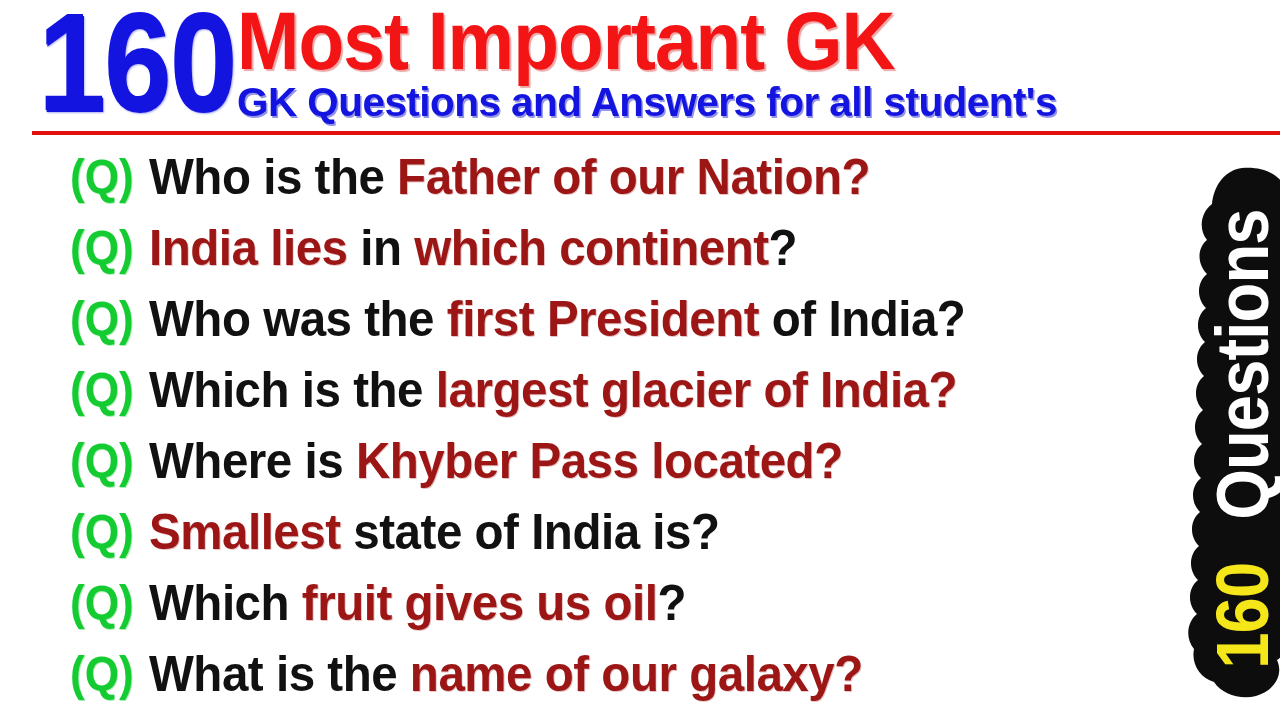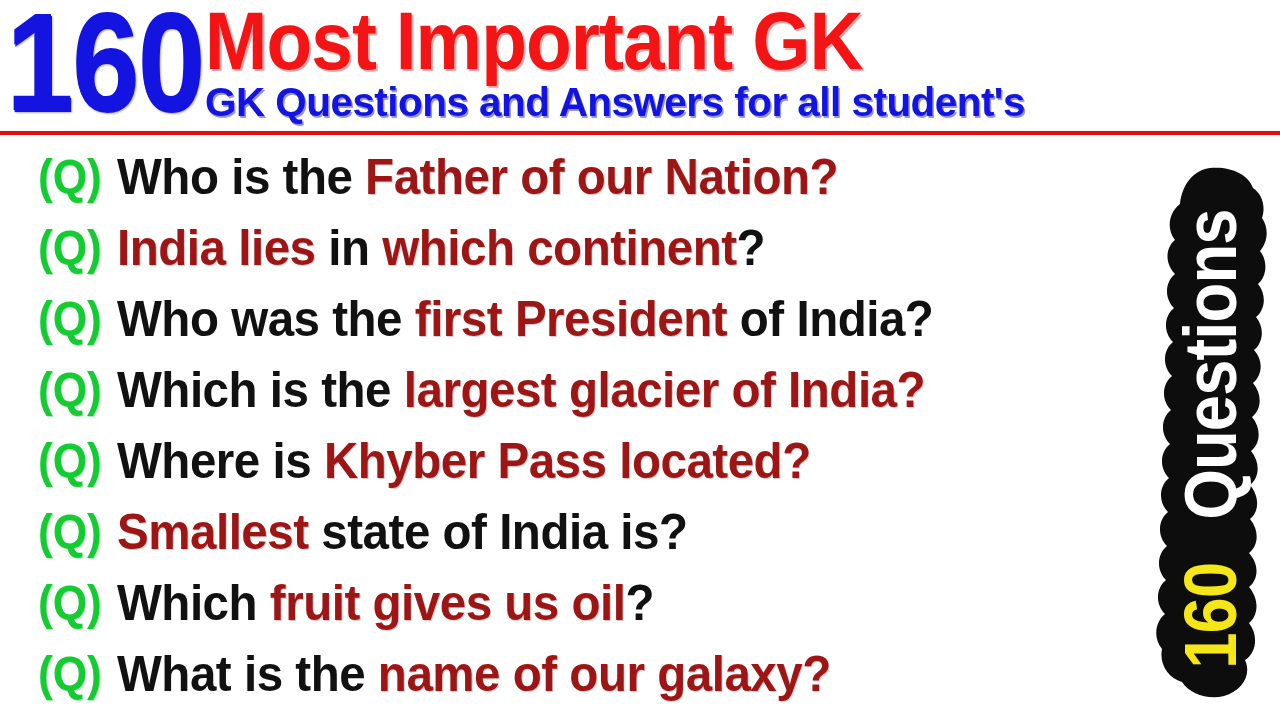--- a/index.html
+++ b/index.html
@@ -12,20 +12,21 @@
     height: 720px;
     overflow: hidden;
     font-family: "Liberation Sans", sans-serif;
     position: relative;
   }
 
   .poster {
     position: absolute;
     inset: 0;
     background: #ffffff;
+    margin-left: 32px;
   }
 
   
   .header {
     position: absolute;
     left: 0;
     top: 0;
     width: 1280px;
     height: 134px;
   }

